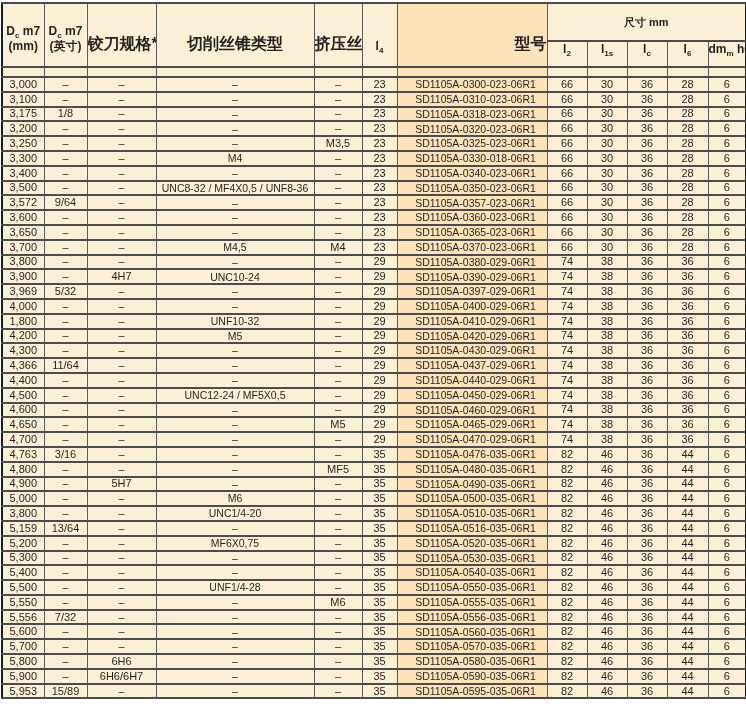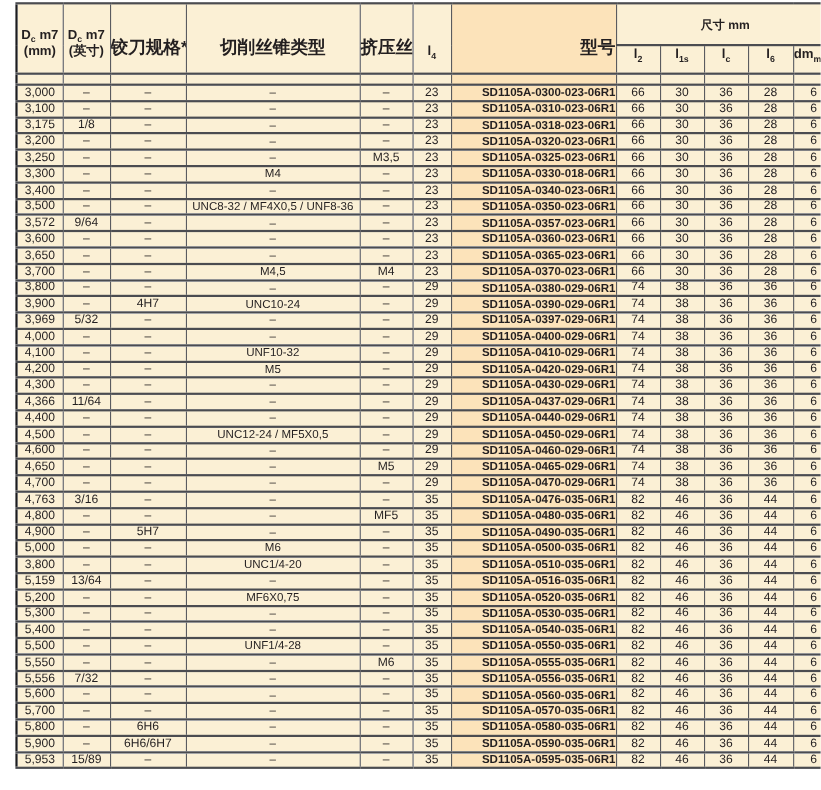--- a/index.html
+++ b/index.html
@@ -1,17 +1,17 @@
 <!DOCTYPE html>
 <html><head>
 <meta charset="utf-8">
 <style>
   html,body{margin:0;padding:0;background:#ffffff;}
   body{width:746px;height:718px;font-family:"Liberation Sans","DejaVu Sans",sans-serif;}
-  .wrap{padding:2px 1px 0 14px;}
+  .wrap{padding:2px 1px 0 1px;}
   table{border-collapse:collapse;table-layout:fixed;width:744px;border:2px solid #1c1c1e;}
   th,td{
     background:#FBF0D5;
     color:#231F20;
     border-left:1px solid #5a5b5f;
     border-right:1px solid #5a5b5f;
     border-top:2px solid #4b4c50;
     border-bottom:2px solid #4b4c50;
     text-align:center;
     vertical-align:middle;
@@ -24,23 +24,23 @@
   th.hdr-cn{font-size:16px;}
   th.hdr-sub{vertical-align:bottom;padding-bottom:10px;font-size:12px;}
   th.group{font-size:11px;height:36px;vertical-align:middle;}
   th sub, td sub{font-size:8px;line-height:0;}
   .small-unit{font-size:10px;font-weight:bold;}
   .peach{background:#FCE3BA !important;}
   th.model-hdr{text-align:right;padding-left:8px;}
   tr.spacer td{height:8px;}
   tbody td{height:12.8px;font-size:11px;line-height:1;}
   tbody td.model{
-    text-align:right;
+    text-align:center;
     padding-left:7px;
-    font-weight:bold;
+    font-weight:normal;
     font-size:10.5px;
     letter-spacing:0;
   }
   tbody td.tap{font-size:10.5px;}
 </style>
 </head>
 <body>
 
 <div class="wrap">
 <table>
@@ -318,21 +318,21 @@
           <td>–</td>
           <td>29</td>
           <td class="model peach">SD1105A-0400-029-06R1</td>
           <td>74</td>
           <td>38</td>
           <td>36</td>
           <td>36</td>
           <td>6</td>
         </tr>
         <tr>
-          <td>4,100</td>
+          <td>1,800</td>
           <td>–</td>
           <td>–</td>
           <td class="tap">UNF10-32</td>
           <td>–</td>
           <td>29</td>
           <td class="model peach">SD1105A-0410-029-06R1</td>
           <td>74</td>
           <td>38</td>
           <td>36</td>
           <td>36</td>

